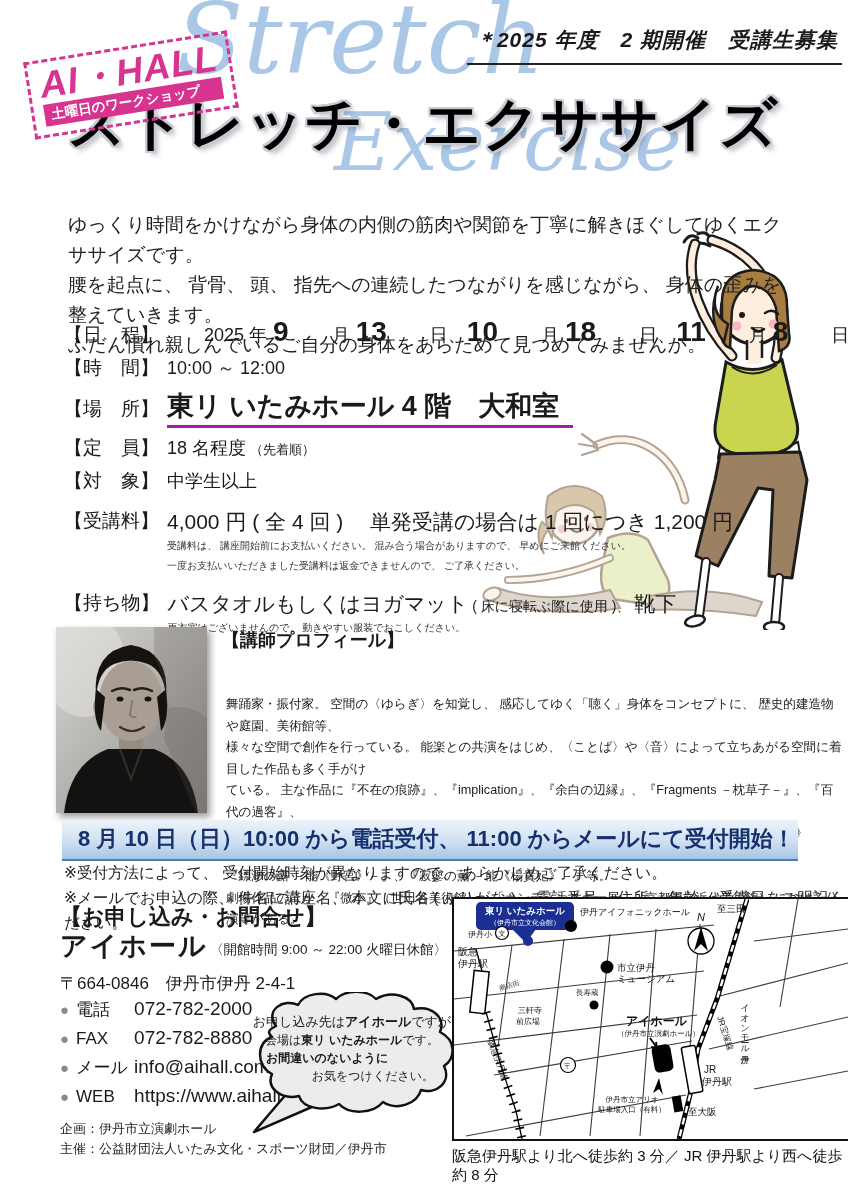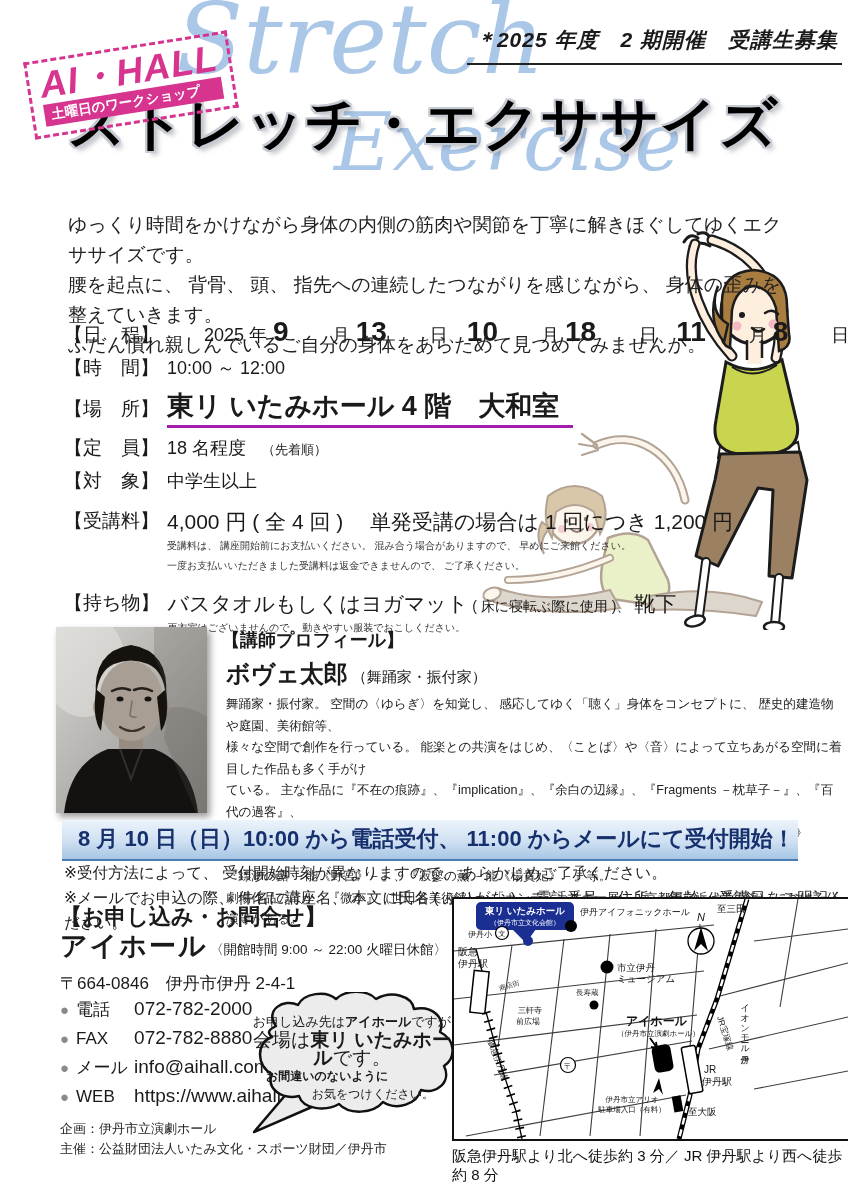--- a/index.html
+++ b/index.html
@@ -28,21 +28,21 @@
   
   .details{left:64px;top:316px;width:660px;z-index:2;}
   .d-row{display:flex;align-items:baseline;margin-bottom:7px;white-space:nowrap;}
   .d-row.start{align-items:flex-start;}
   .d-label{font-size:19px;flex:none;margin-right:8px;}
   .d-val{font-size:18px;}
   .date-part{font-size:18px;margin-left:37px;}
   .date-part.big{font-size:28px;font-weight:bold;margin:0 1px;}
   .sched-suffix{font-size:16px;margin-left:16px;}
   .place-val{font-size:27px;font-weight:bold;border-bottom:3px solid #a21caf;padding:0 14px 1px 0;}
-  .cap-note{font-size:13px;margin-left:16px;}
+  .cap-note{font-size:13px;margin-left:4px;}
   .fee-val{font-size:21px;}
   .fee-note,.item-note{font-size:10px;line-height:20px;color:#333;}
   .fee-notes{margin-top:5px;}
   .items-main{font-size:21px;}
   .items-paren{font-size:14px;}
   .mt14{margin-top:14px;}
 
   
   .illus{left:470px;top:228px;width:378px;height:402px;z-index:1;}
 
@@ -70,21 +70,21 @@
   .c-label{font-size:17px;width:58px;flex:none;}
   .c-val{font-size:19px;}
   .contact-plan{left:60px;top:1120px;font-size:13px;color:#222;}
   .contact-org{left:60px;top:1140px;font-size:13px;color:#222;}
 
   
   .bubble{left:244px;top:992px;width:216px;height:146px;z-index:4;}
   .bubble svg{position:absolute;inset:0;}
   .bubble-text{position:absolute;left:0;top:0;width:100%;padding-top:21px;text-align:center;line-height:18px;}
   .bl1{font-size:13px;}
-  .bl2{font-size:19px;}
+  .bl2{font-size:12px;}
   .bl3{font-size:12px;font-weight:bold;text-align:left;padding-left:22px;}
   .bl4{font-size:12px;text-align:right;padding-right:26px;}
 
   
   .map{left:452px;top:897px;width:394px;height:240px;border:2px solid #111;background:#fff;z-index:2;}
   .directions{left:452px;top:1147px;font-size:15px;color:#111;z-index:2;}
 
   svg text{font-family:"Liberation Sans","DejaVu Sans",sans-serif;}
 </style>
 </head>
@@ -231,23 +231,20 @@
       <path d="M56,64 q9,-5 18,-1 M78,63 q9,-4 18,1" stroke="#241f1a" stroke-width="2.5" fill="none" stroke-linecap="round"></path>
       <ellipse cx="64" cy="72" rx="3.5" ry="2.5" fill="#151210"></ellipse>
       <ellipse cx="92" cy="72" rx="3.5" ry="2.5" fill="#151210"></ellipse>
       <path d="M76,74 L74,88 q2,3 6,2" stroke="#7d7166" stroke-width="1.6" fill="none" stroke-linecap="round"></path>
       <path d="M64,100 q12,8 24,0" stroke="#3a322b" stroke-width="2.2" fill="none" stroke-linecap="round"></path>
       <path d="M98,30 Q116,62 108,112 L140,186 L151,186 L151,0 L98,0 Z" fill="#55534f" opacity="0.22"></path>
     </svg>
   </div>
 
   <div class="abs profile-heading">【講師プロフィール】</div>
-  <div class="abs profile-name">
-    <span>ボヴェ太郎</span><span class="note">（舞踊家・振付家）</span>
-  </div>
   <div class="abs bio">
       <div class="bio-line">舞踊家・振付家。 空間の〈ゆらぎ〉を知覚し、 感応してゆく「聴く」身体をコンセプトに、 歴史的建造物や庭園、美術館等、</div>
       <div class="bio-line">様々な空間で創作を行っている。 能楽との共演をはじめ、〈ことば〉や〈音〉によって立ちあがる空間に着目した作品も多く手がけ</div>
       <div class="bio-line">ている。 主な作品に『不在の痕跡』、『implication』、『余白の辺縁』、『Fragments －枕草子－』、『百代の過客』、</div>
       <div class="bio-line">『CONATUS』等。 能楽との共演作品に、『消息の風景 －能《杜若》－』、『Reflection －能《井筒》－』、</div>
       <div class="bio-line">『縹渺の露 －能《野宮》－』、『寂寥の薫 －能《楊貴妃》－』等。</div>
       <div class="bio-line">劇場作品のほか、『微か』（世田谷美術館）、「カンディンスキー展」（京都国立近代美術館） における公演等がある。</div>
     </div>
 
   <div class="abs rcpt-bar">8 月 10 日（日）10:00 から電話受付、 11:00 からメールにて受付開始！</div>

